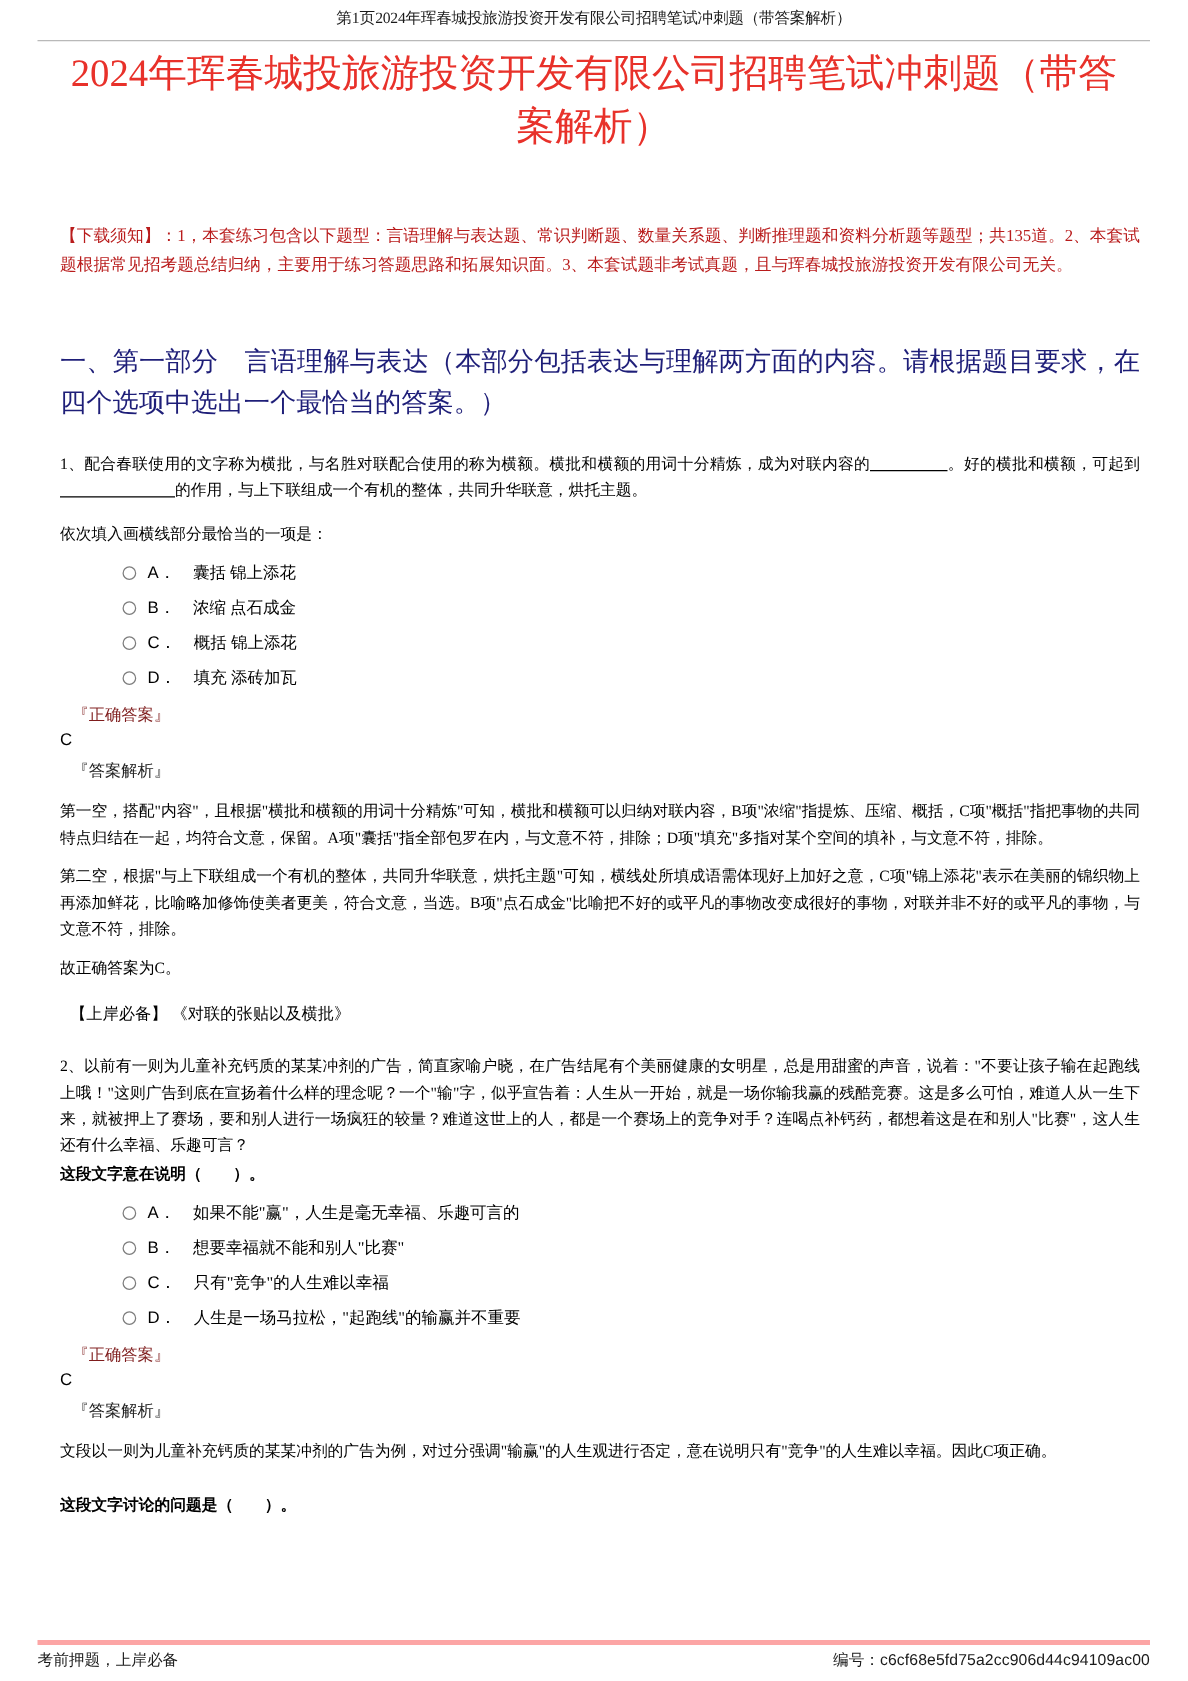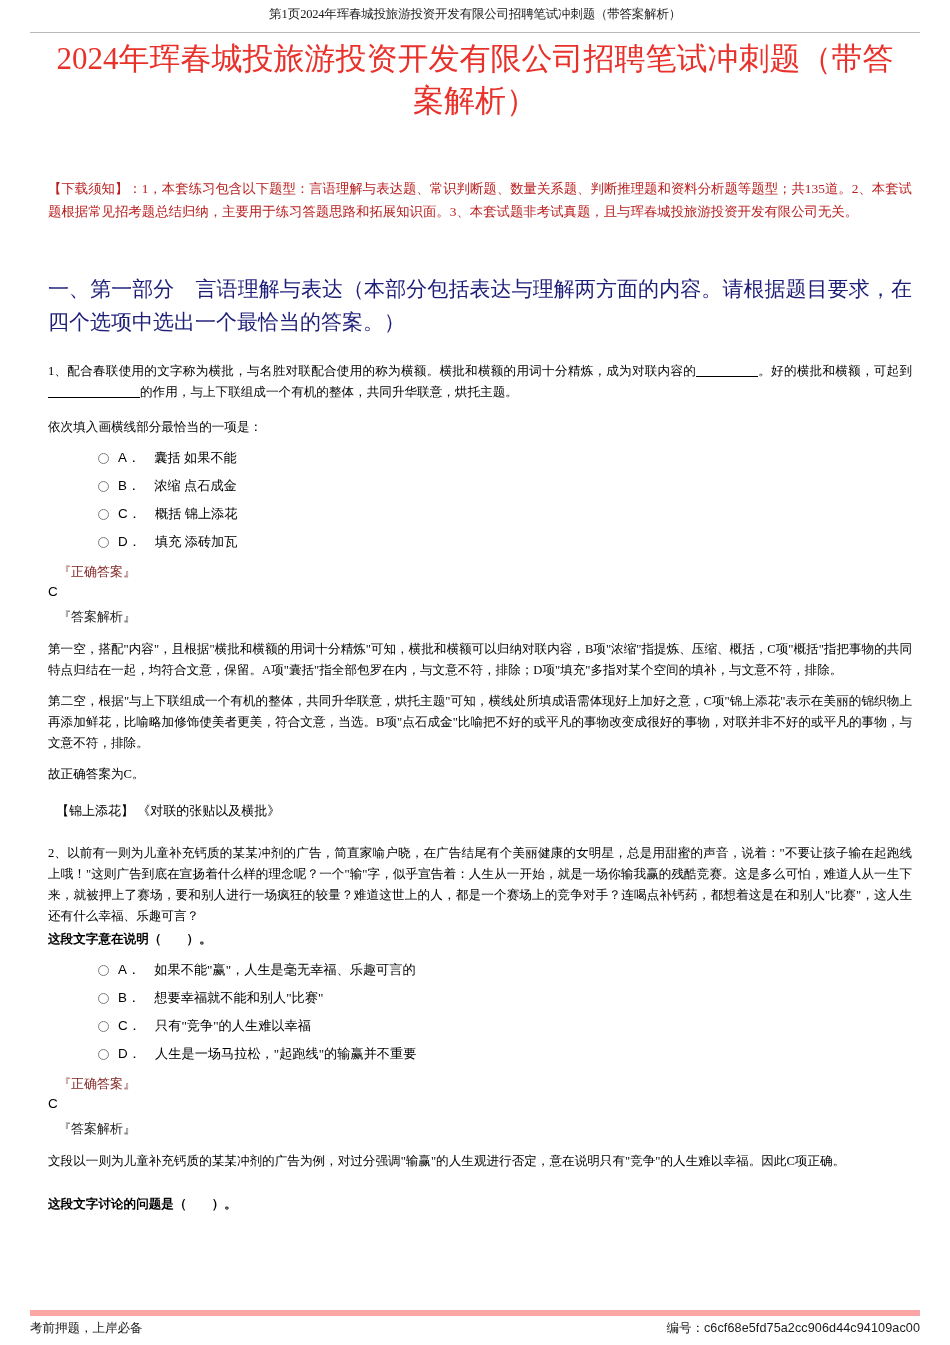--- a/index.html
+++ b/index.html
@@ -168,21 +168,21 @@
 
   
   .runfoot {
     position: absolute;
     bottom: 8px;
     left: 0;
     width: 950px;
   }
   .runfoot-inner {
     margin: 0 30px;
-    border-top: 6px solid #fca5a5;
+    border-top: 4px solid #fca5a5;
     padding-top: 4px;
     display: flex;
     align-items: center;
     justify-content: space-between;
     font-size: 12.5px;
     line-height: 17px;
     color: #1a1a1a;
   }
   .runfoot-right { white-space: nowrap; }
   .code-mono {
@@ -213,21 +213,21 @@
 
     <div class="q-block">
       <p class="q-stem"><span>1、配合春联使用的文字称为横批，与名胜对联配合使用的称为横额。横批和横额的用词十分精炼，成为对联内容的</span><span class="blank-sm"></span><span>。好的横批和横额，可起到</span><span class="blank-lg"></span><span>的作用，与上下联组成一个有机的整体，共同升华联意，烘托主题。</span></p>
 
       <p class="q-sub">依次填入画横线部分最恰当的一项是：</p>
 
       <ul class="options">
         <li class="opt">
           <span class="radio"></span>
           <span class="opt-letter">A．</span>
-          <span class="opt-text">囊括 如果不能</span>
+          <span class="opt-text">囊括 锦上添花</span>
         </li>
         <li class="opt">
           <span class="radio"></span>
           <span class="opt-letter">B．</span>
           <span class="opt-text">浓缩 点石成金</span>
         </li>
         <li class="opt">
           <span class="radio"></span>
           <span class="opt-letter">C．</span>
           <span class="opt-text">概括 锦上添花</span>
@@ -238,21 +238,21 @@
           <span class="opt-text">填充 添砖加瓦</span>
         </li>
       </ul>
 
       <div class="ans-label">『正确答案』</div>
       <div class="ans-value">C</div>
       <div class="exp-label">『答案解析』</div>
       <p class="exp-para first">第一空，搭配"内容"，且根据"横批和横额的用词十分精炼"可知，横批和横额可以归纳对联内容，B项"浓缩"指提炼、压缩、概括，C项"概括"指把事物的共同特点归结在一起，均符合文意，保留。A项"囊括"指全部包罗在内，与文意不符，排除；D项"填充"多指对某个空间的填补，与文意不符，排除。</p>
       <p class="exp-para">第二空，根据"与上下联组成一个有机的整体，共同升华联意，烘托主题"可知，横线处所填成语需体现好上加好之意，C项"锦上添花"表示在美丽的锦织物上再添加鲜花，比喻略加修饰使美者更美，符合文意，当选。B项"点石成金"比喻把不好的或平凡的事物改变成很好的事物，对联并非不好的或平凡的事物，与文意不符，排除。</p>
       <p class="exp-para">故正确答案为C。</p>
-      <div class="src-line"><span>【锦上添花】</span> <span>《对联的张贴以及横批》</span></div>
+      <div class="src-line"><span>【上岸必备】</span> <span>《对联的张贴以及横批》</span></div>
     </div>
 
     <div class="q-block">
       <p class="q-stem">2、以前有一则为儿童补充钙质的某某冲剂的广告，简直家喻户晓，在广告结尾有个美丽健康的女明星，总是用甜蜜的声音，说着："不要让孩子输在起跑线上哦！"这则广告到底在宣扬着什么样的理念呢？一个"输"字，似乎宣告着：人生从一开始，就是一场你输我赢的残酷竞赛。这是多么可怕，难道人从一生下来，就被押上了赛场，要和别人进行一场疯狂的较量？难道这世上的人，都是一个赛场上的竞争对手？连喝点补钙药，都想着这是在和别人"比赛"，这人生还有什么幸福、乐趣可言？</p>
       <p class="q-sub tight">这段文字意在说明（　　）。</p>
 
       <ul class="options">
         <li class="opt">
           <span class="radio"></span>
           <span class="opt-letter">A．</span>

